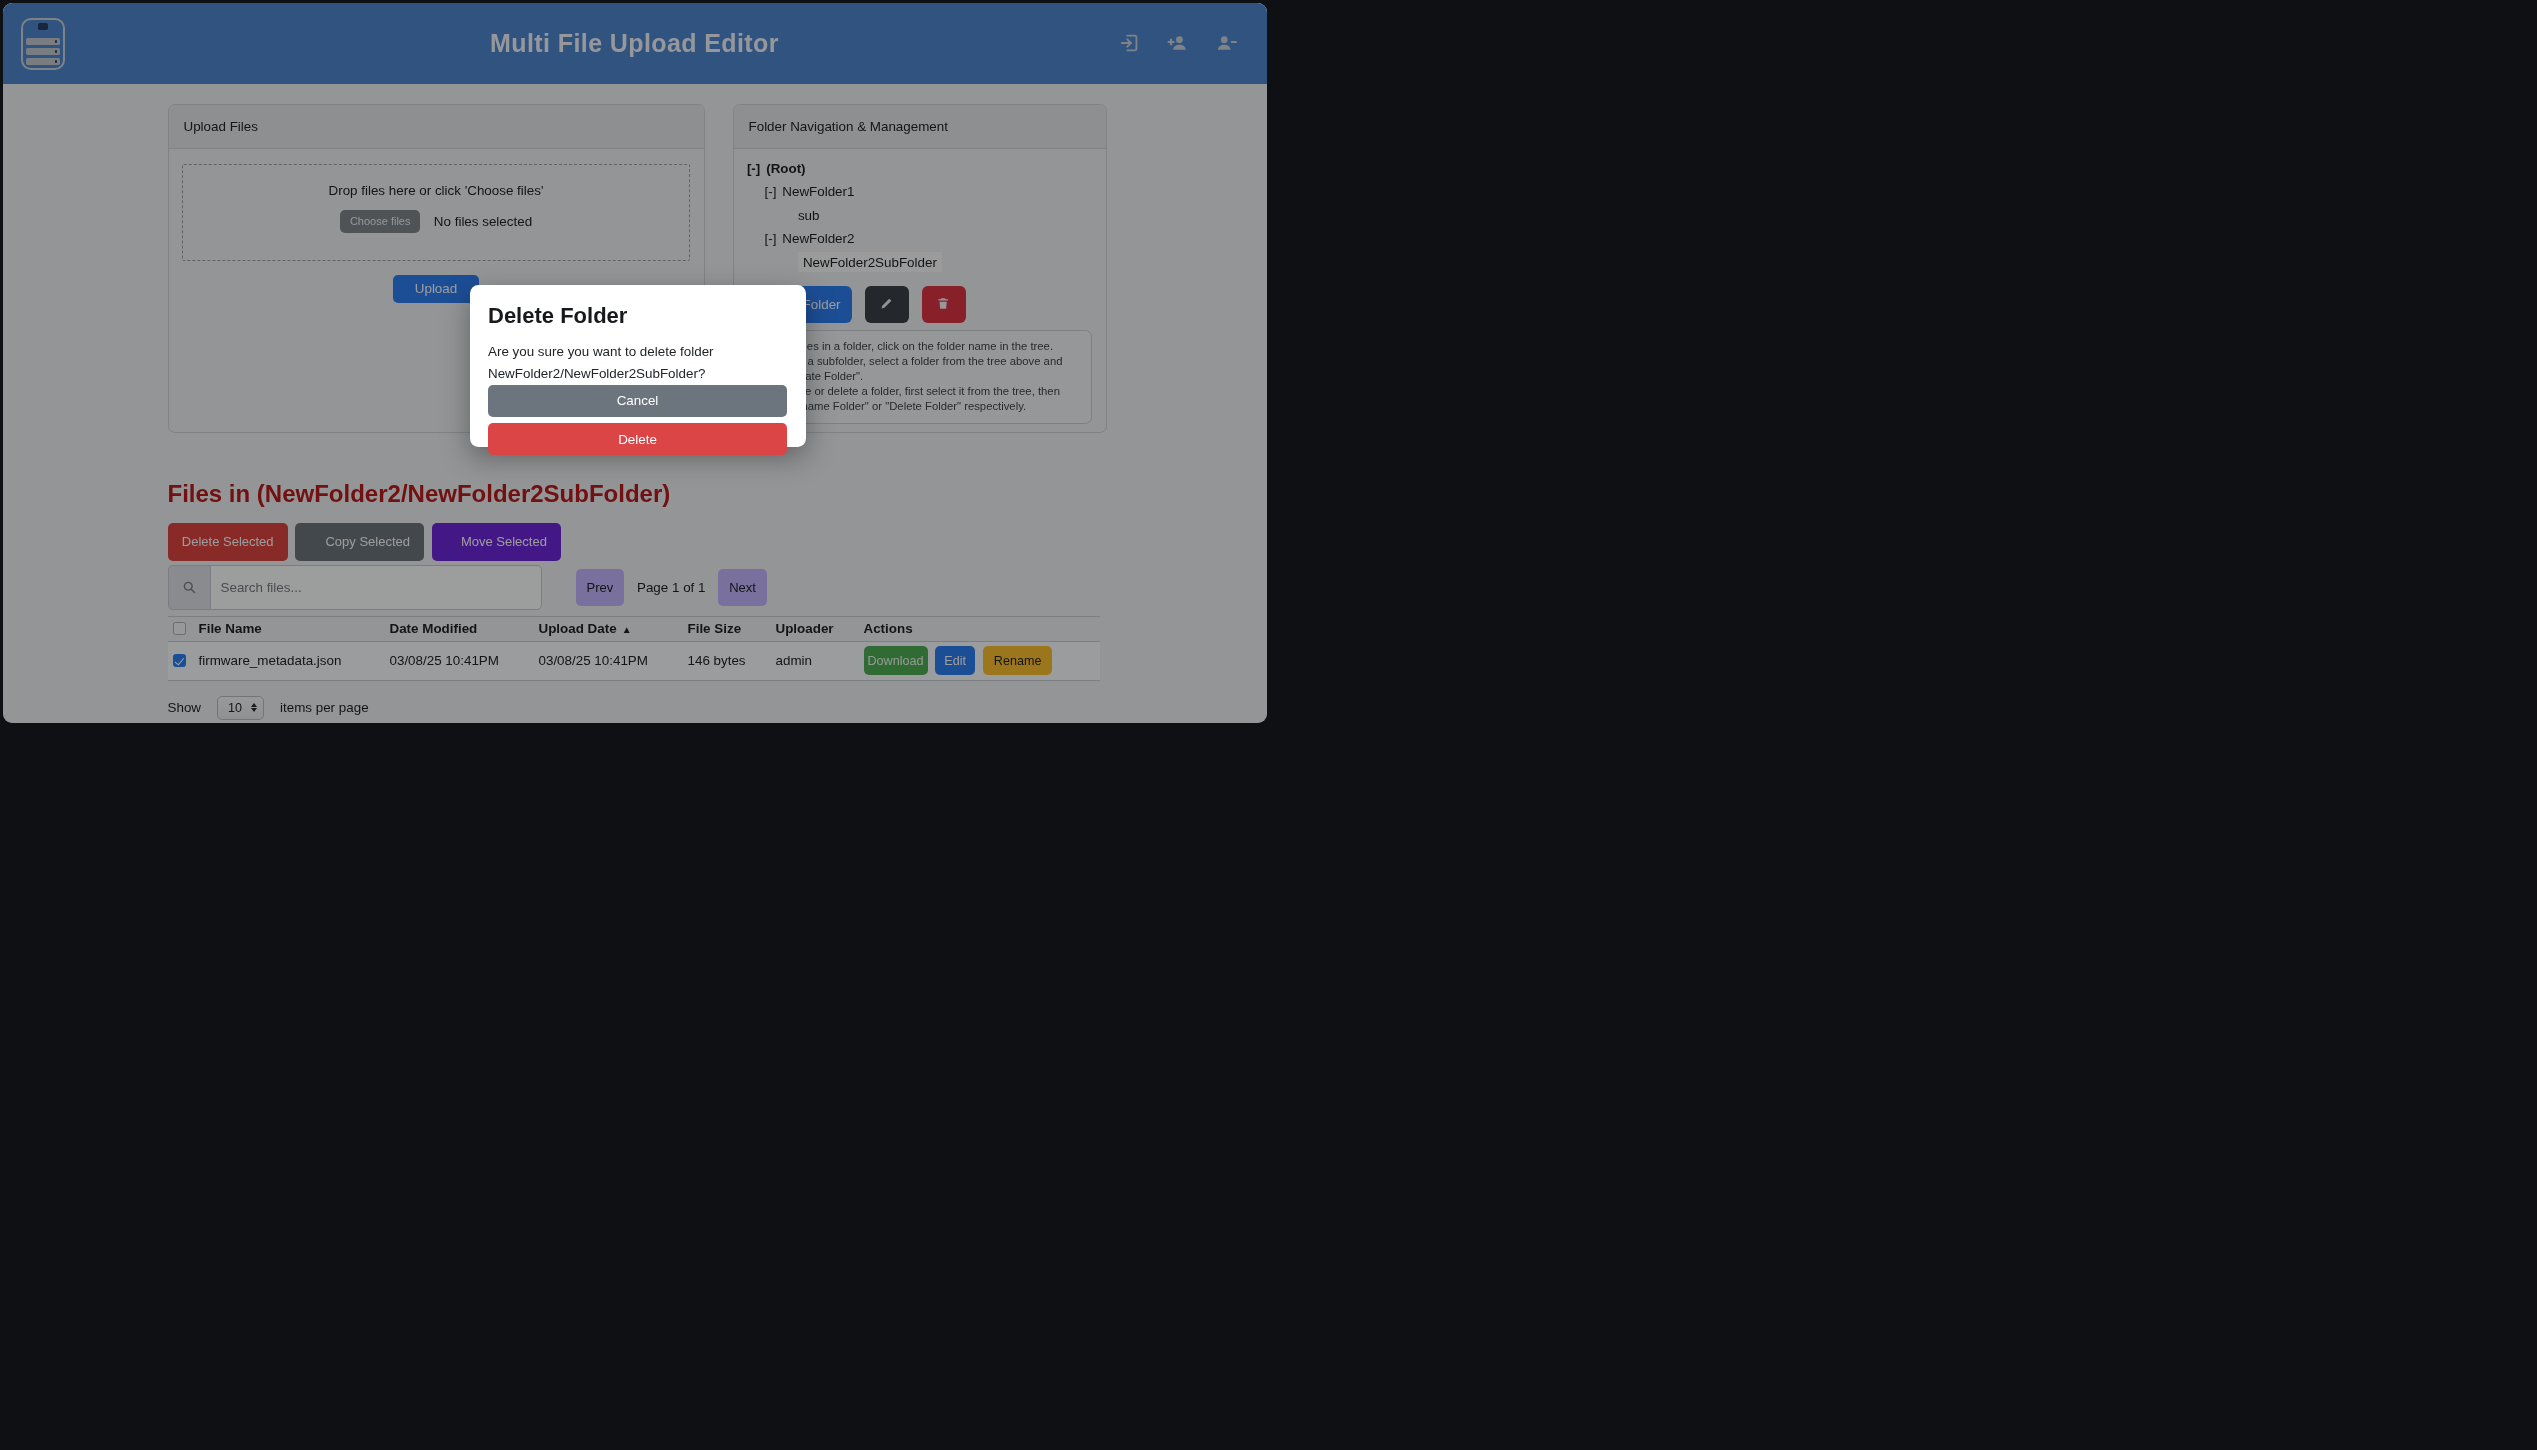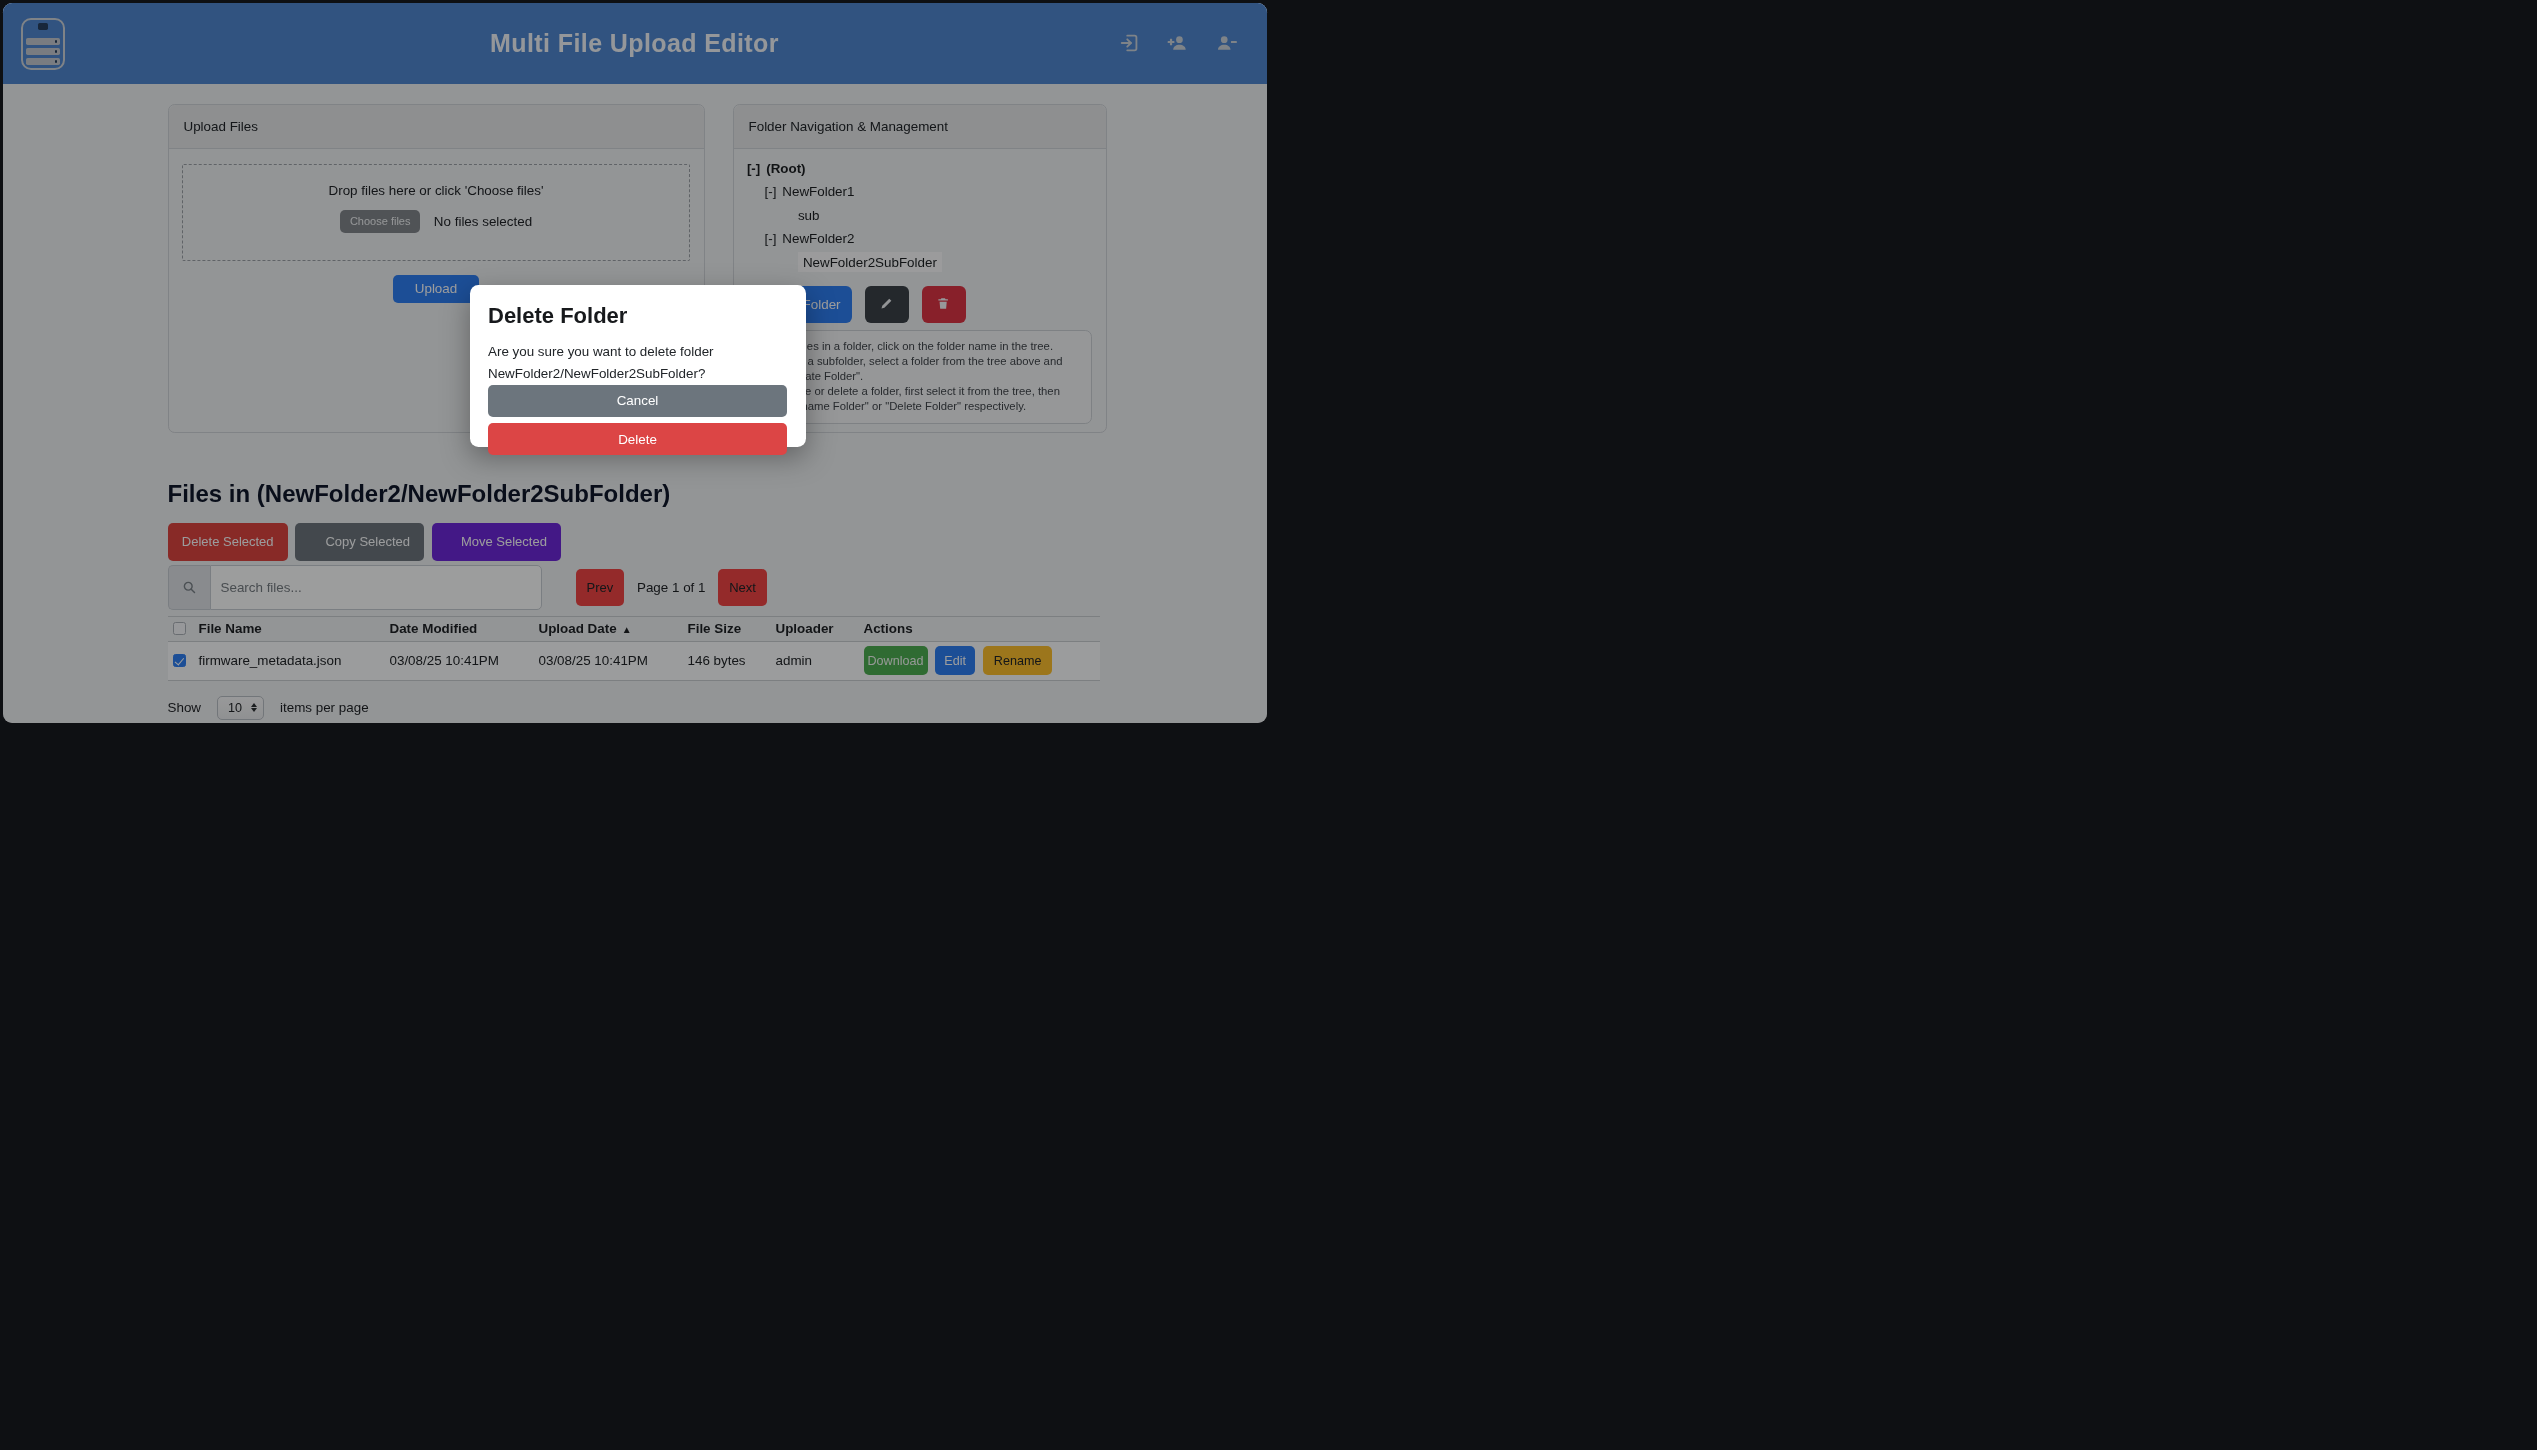--- a/index.html
+++ b/index.html
@@ -96,21 +96,21 @@
   }
   .btn-edit { background: #3a4147; }
   .btn-trash { background: #dc3545; }
   .help-box {
     margin-top: 6.7px; border: 0.8px solid #ccd1d6; border-radius: 6.7px;
     background: #f2f4f6; padding: 8.4px 10px; overflow: hidden;
   }
   .help-line { font-size: 11.3px; line-height: 15px; color: #41464b; white-space: nowrap; overflow: hidden; }
 
   
-  .files-heading { margin-top: 47px; font-size: 24px; font-weight: bold; color: #0f172a; }
+  .files-heading { margin-top: 47px; font-size: 24px; font-weight: bold; color: #b91c1c; }
   .bulk-row { margin-top: 15px; display: flex; gap: 7.6px; align-items: center; }
   .bulk-btn {
     border: none; font-family: inherit; font-size: 13px; color: #fbfcfd;
     height: 38px; padding: 0 14.3px; border-radius: 5px;
   }
   .bulk-delete { background: #dc4540; }
   .bulk-copy { background: #6c757d; padding-left: 30px; }
   .bulk-move { background: #6d28d9; padding-left: 29px; }
 
   .search-row { margin-top: 4.2px; display: flex; align-items: center; }
@@ -119,21 +119,21 @@
     width: 42px; background: #dde1e5; border: 0.8px solid #c6ccd2; border-right: none;
     border-radius: 5px 0 0 5px; display: flex; align-items: center; justify-content: center;
   }
   .search-input {
     flex: 1; border: 0.8px solid #c6ccd2; border-radius: 0 5px 5px 0;
     background: #fcfdfd; font-family: inherit; font-size: 13.4px; color: #212529;
     padding: 0 10px; outline: none;
   }
   .search-input::placeholder { color: #757c82; }
   .page-btn {
-    border: none; background: #ef4444; color: #212529; font-family: inherit;
+    border: none; background: #c4b5fd; color: #212529; font-family: inherit;
     font-size: 13px; height: 37px; padding: 0 11px; border-radius: 5px;
   }
   .btn-prev { margin-left: 34px; }
   .page-status { width: 94px; text-align: center; font-size: 13.4px; color: #1d2125; }
 
   
   .table { margin-top: 5.9px; width: 932px; }
   .t-head {
     display: grid; grid-template-columns: 31px 191px 149px 149px 88px 88px 1fr;
     align-items: center; height: 26px;

